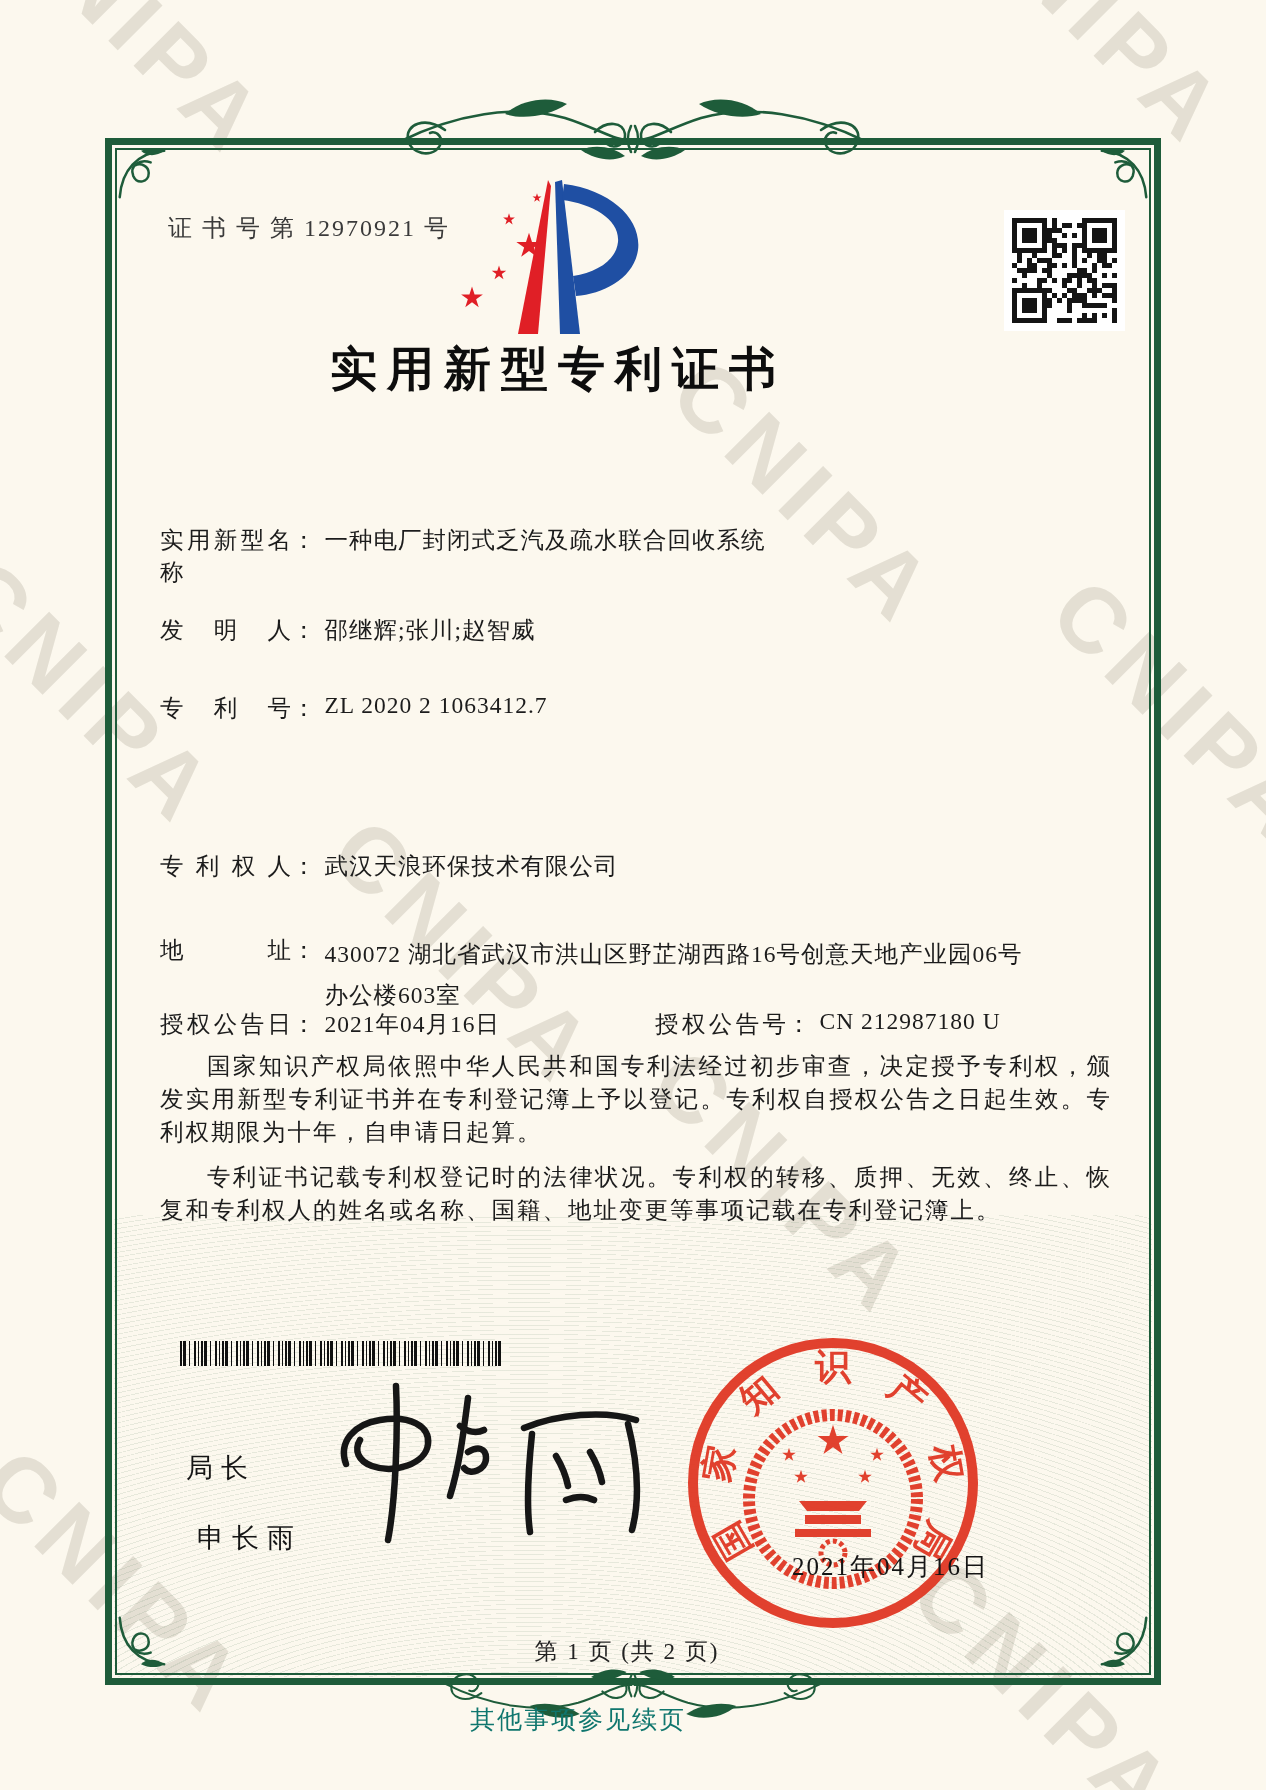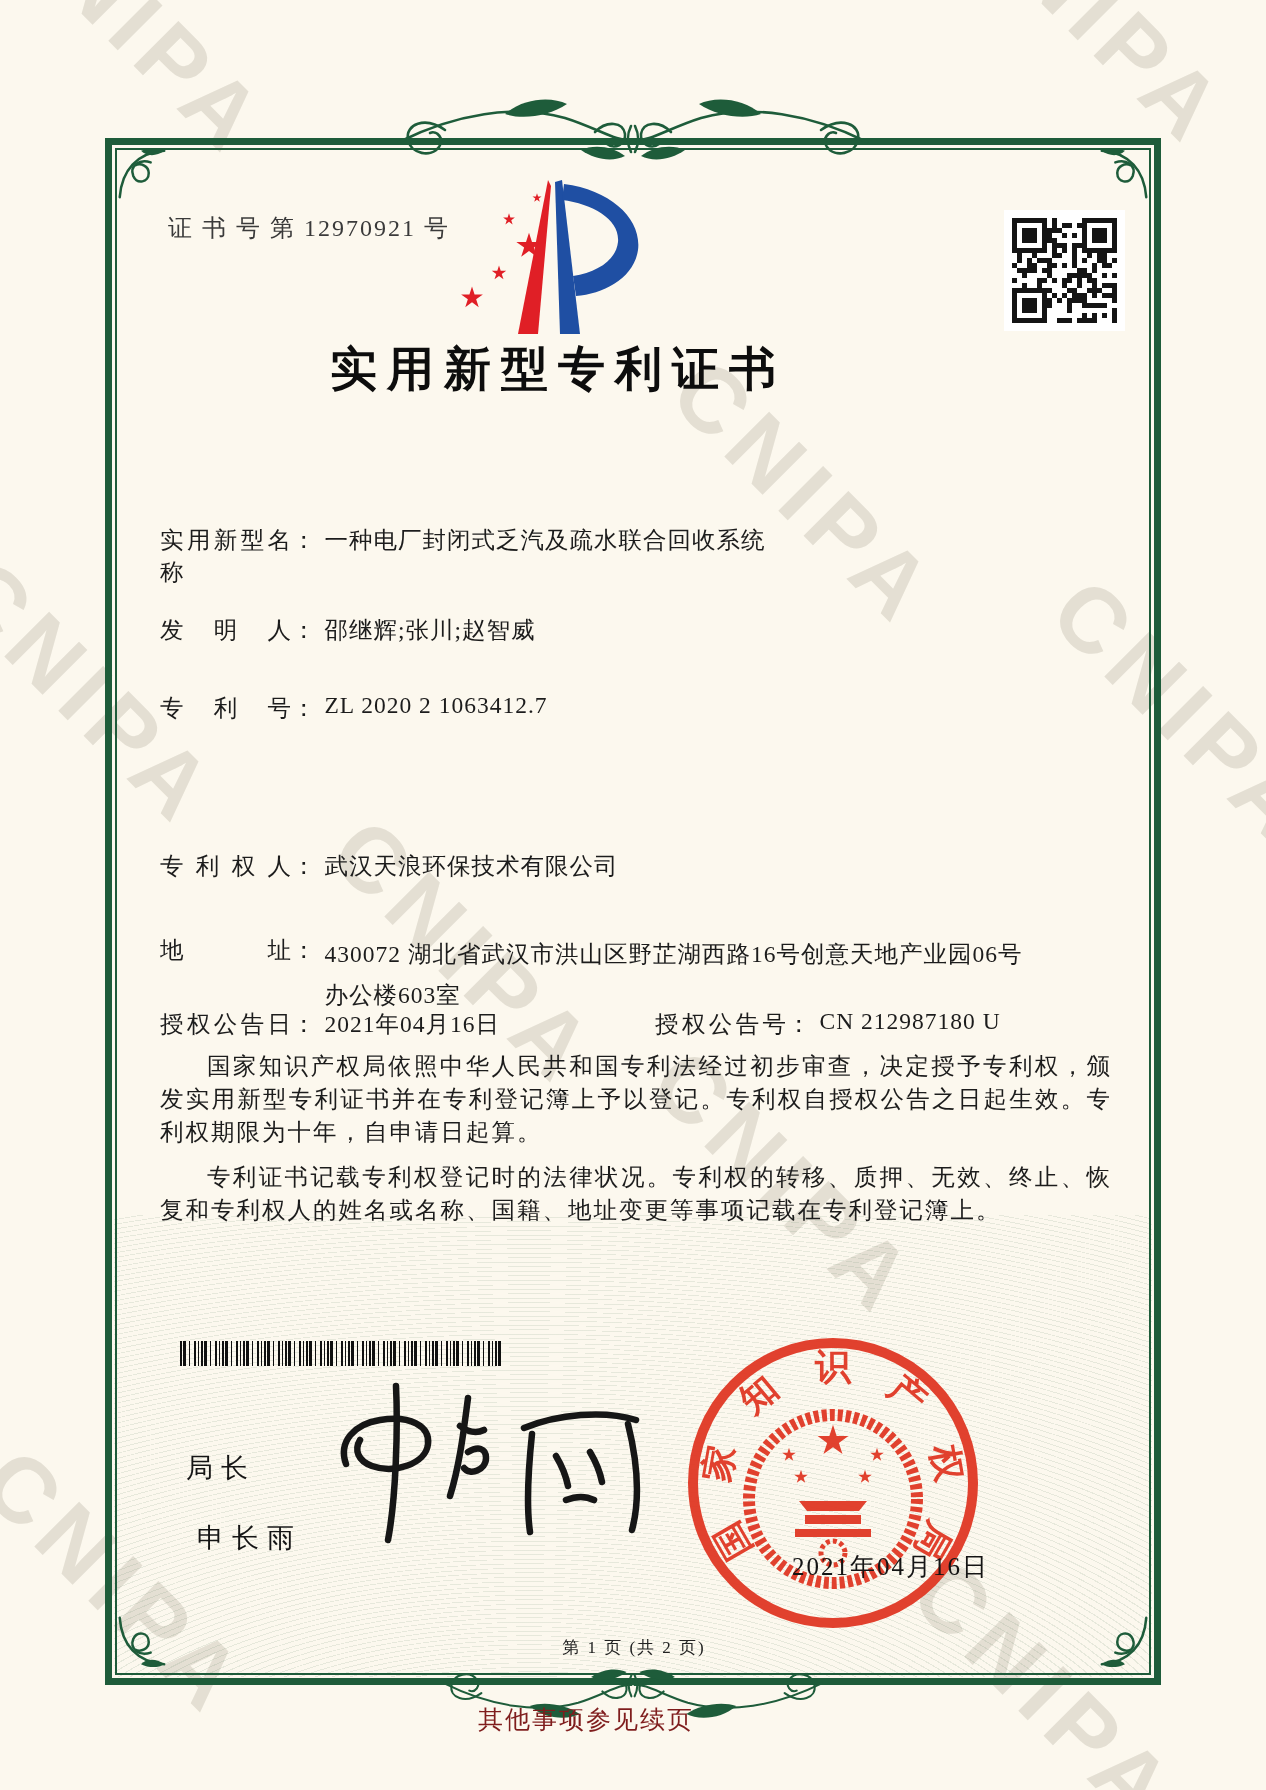--- a/index.html
+++ b/index.html
@@ -58,24 +58,24 @@
       font-family:"Liberation Sans",sans-serif;font-size:27px;letter-spacing:8px;color:#151515;}
   .director-label{top:1450px;}
   .director-name{top:1520px;margin-left:11px;}
 
   .signature{position:absolute;left:318px;top:1368px;width:350px;height:205px;}
 
   .seal{position:absolute;left:653px;top:1303px;width:360px;height:360px;opacity:.93;}
   .seal text{font-size:36px;font-weight:bold;fill:#e03420;font-family:"Liberation Serif",serif;}
   .seal-date{position:absolute;left:792px;top:1550px;font-size:25px;letter-spacing:2px;color:#141414;z-index:5;}
 
-  .page-no{position:absolute;left:74px;top:1636px;width:1120px;text-align:center;
-           font-size:17px;letter-spacing:2px;color:#222;}
+  .page-no{position:absolute;left:67px;top:1636px;width:1120px;text-align:center;
+           font-size:23px;letter-spacing:2px;color:#222;}
   .footer-note{position:absolute;left:0;top:1703px;width:1156px;text-align:center;
-           font-size:25px;letter-spacing:2px;color:#7f1d1d;padding-left:8px;}
+           font-size:25px;letter-spacing:2px;color:#0f766e;}
 
   
   .orn{position:absolute;color:#1e5c3a;}
   .orn-top{left:385px;top:90px;}
   .orn-bottom{left:433px;top:1642px;transform:scaleY(-1);}
   .corner{position:absolute;width:58px;height:58px;color:#1e5c3a;}
   .c-tl{left:112px;top:145px;}
   .c-tr{left:1096px;top:145px;transform:scaleX(-1);}
   .c-bl{left:112px;top:1612px;transform:scaleY(-1);}
   .c-br{left:1096px;top:1612px;transform:scale(-1,-1);}

